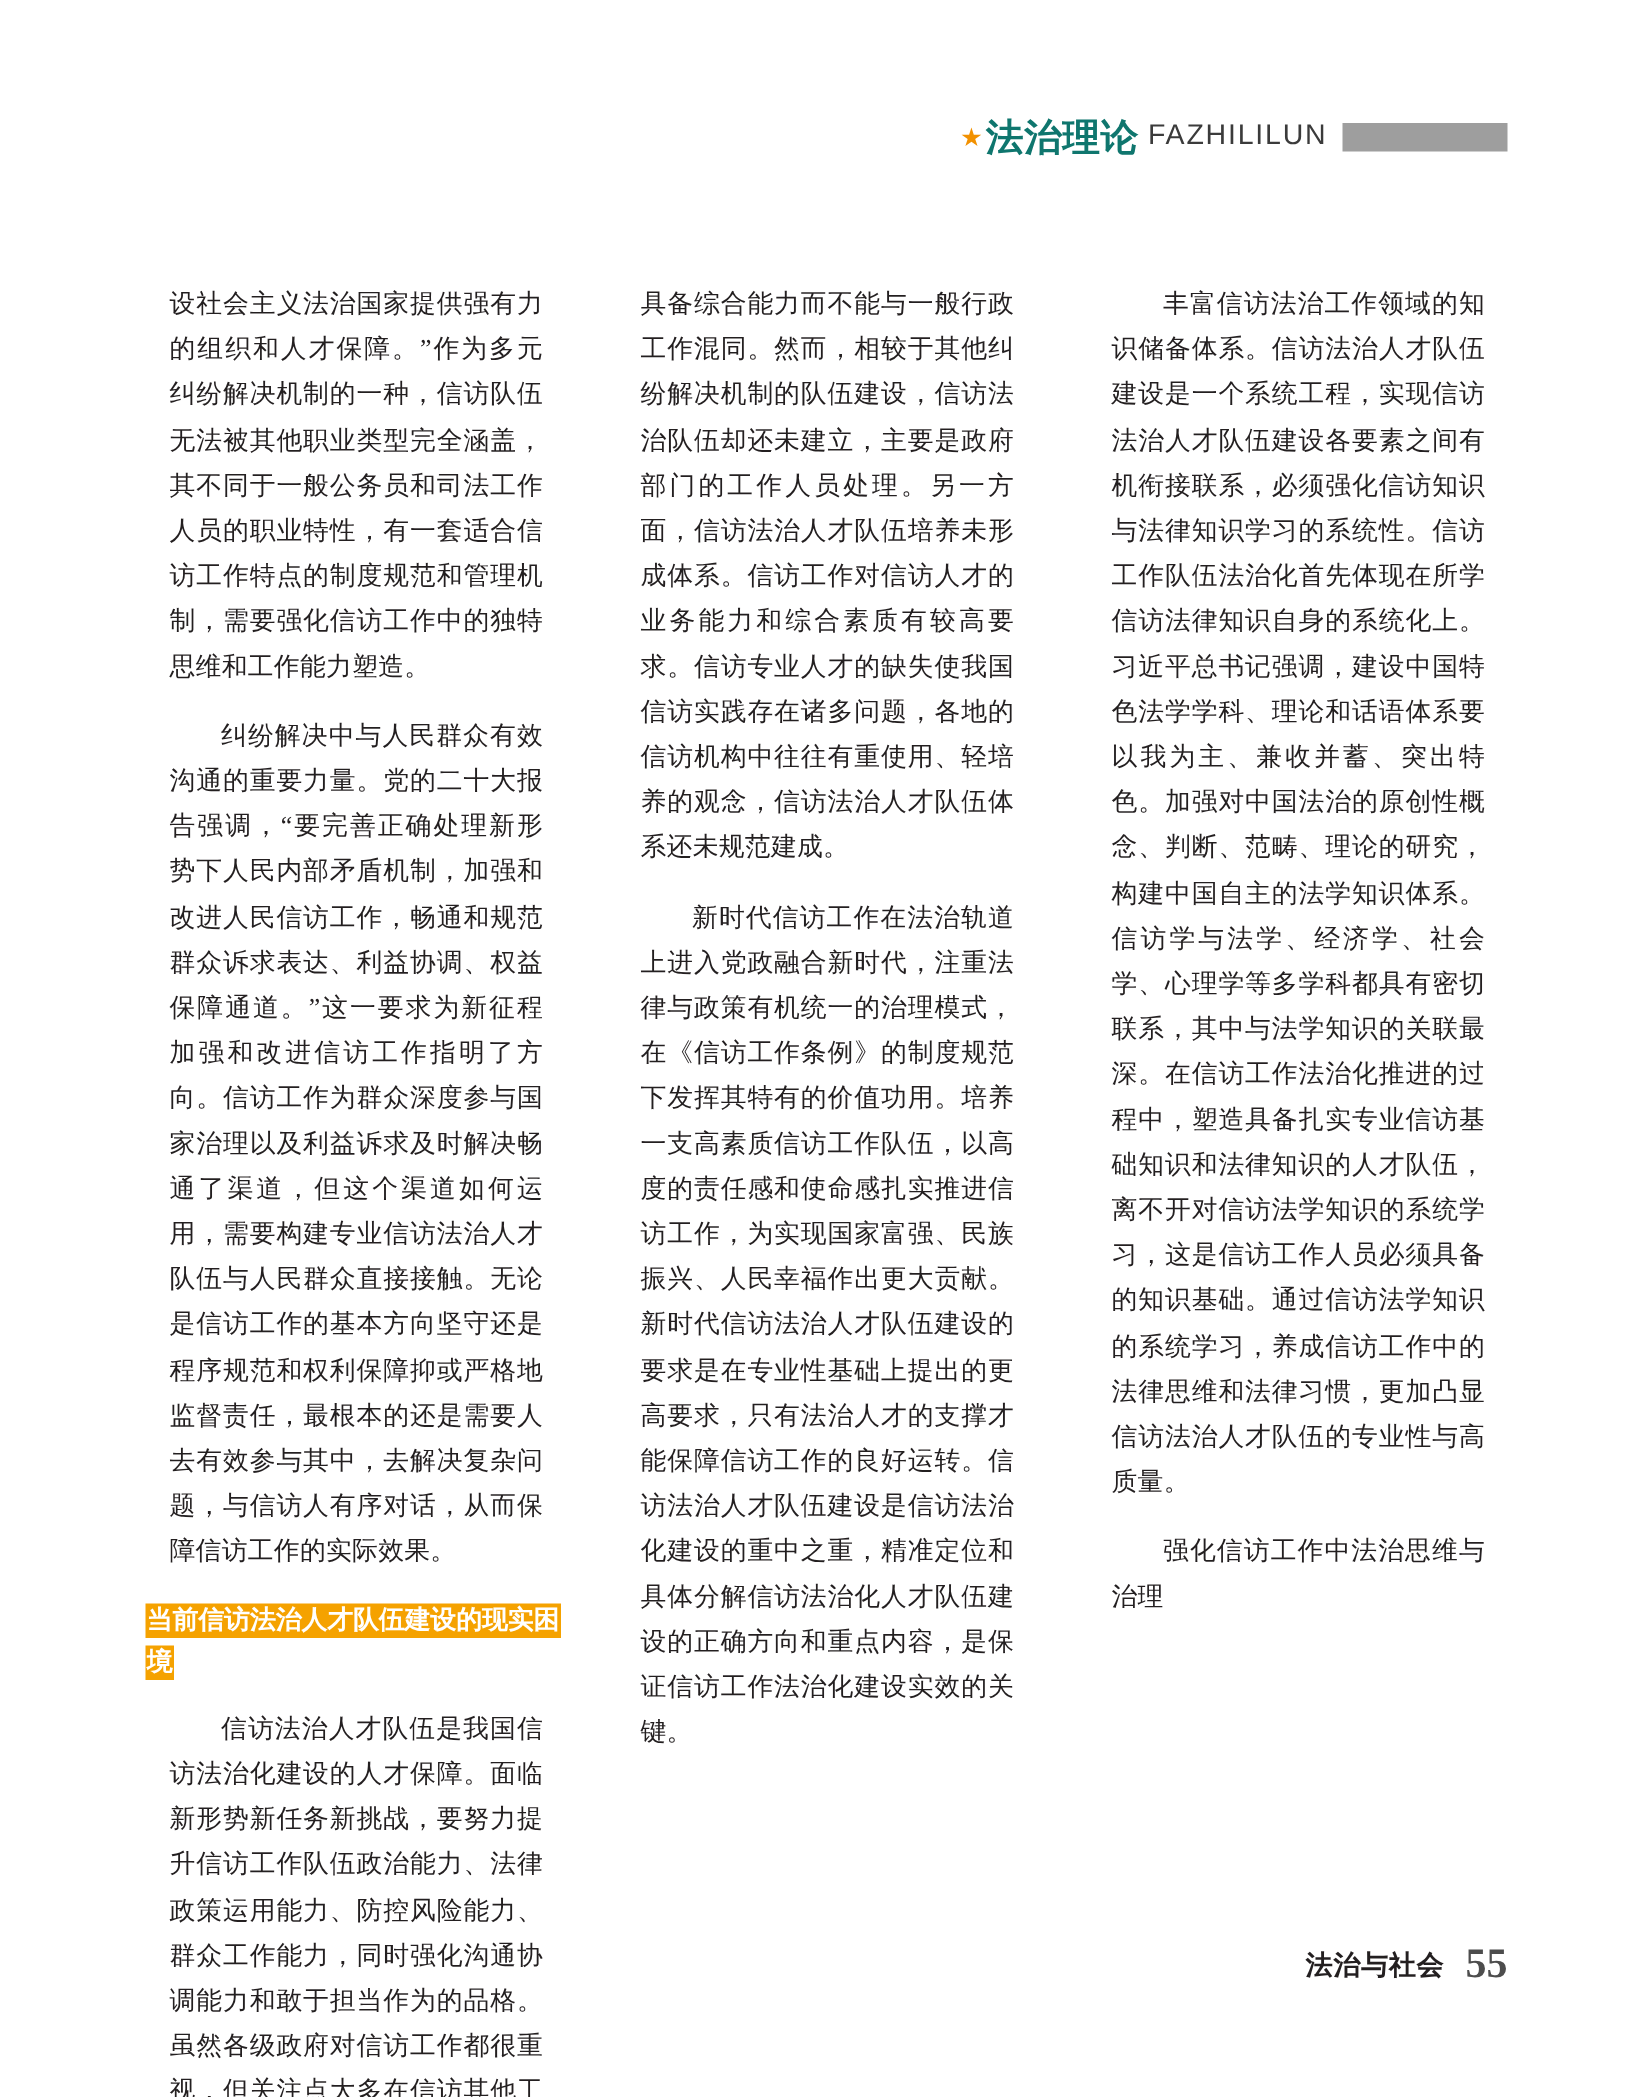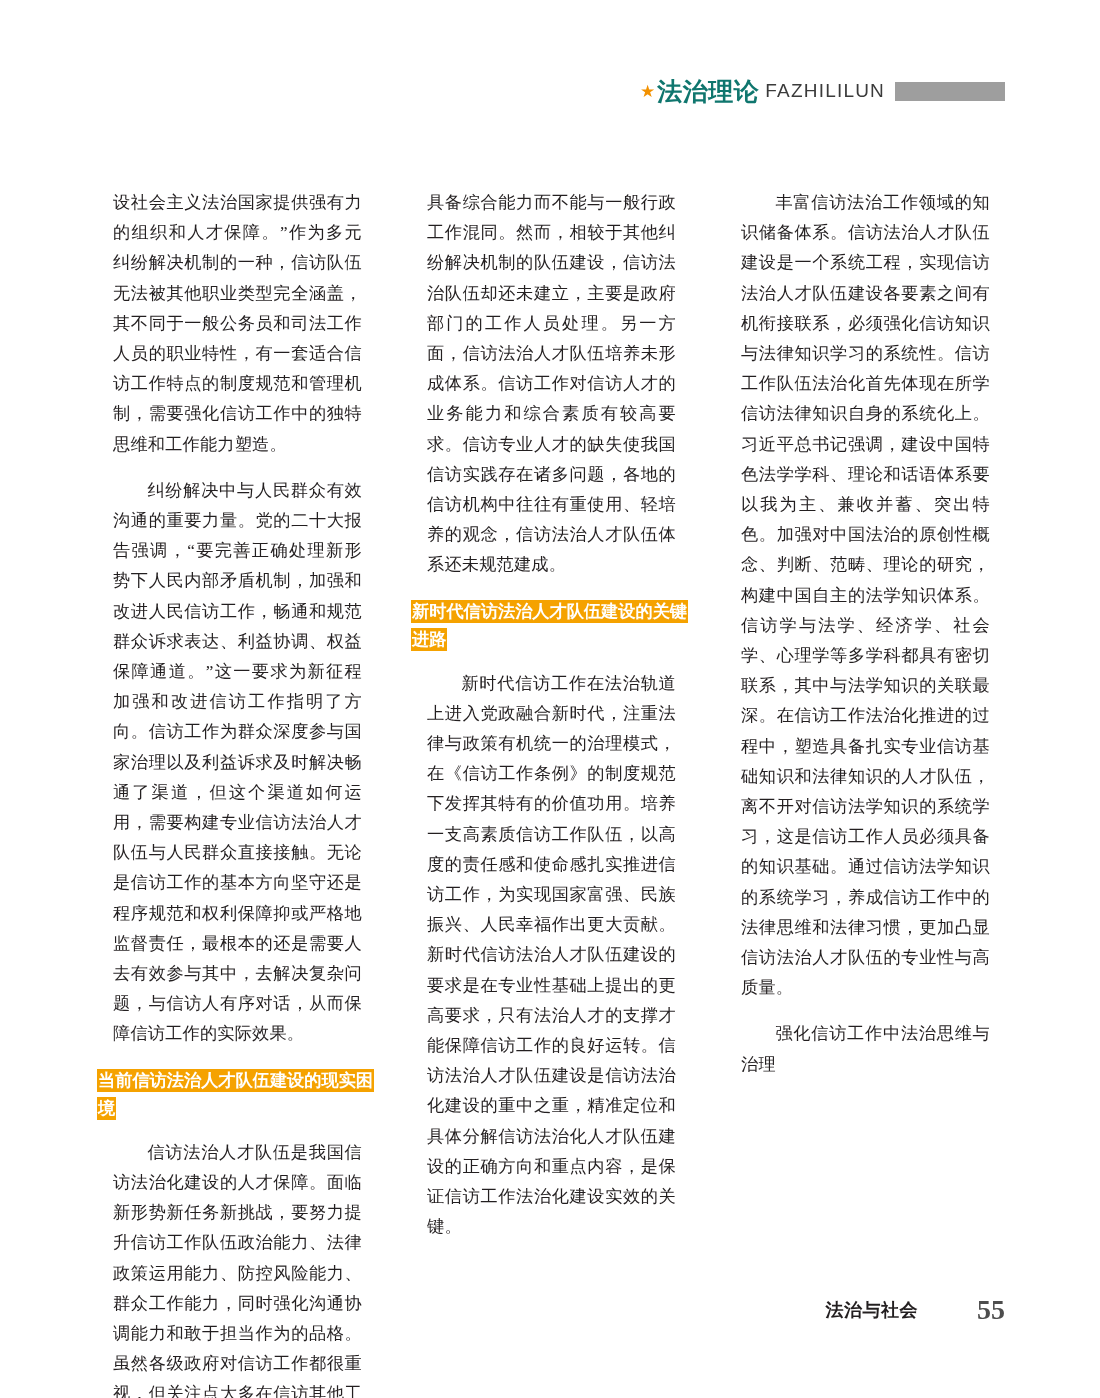--- a/index.html
+++ b/index.html
@@ -93,21 +93,20 @@
     padding: 1px 1px 2px 1px;
   }
 
   
   .page-footer {
     position: absolute;
     bottom: 74px;
     right: 95px;
     display: flex;
     align-items: center;
-    gap: 45px;
   }
   .footer-label {
     font-family: "DejaVu Sans", "Liberation Sans", sans-serif;
     font-weight: bold;
     font-size: 18px;
     color: #231f20;
     letter-spacing: 0.5px;
     margin-right: 14px;
   }
   .footer-num {
@@ -133,21 +132,20 @@
   <div class="col">
     <p>设社会主义法治国家提供强有力的组织和人才保障。”作为多元纠纷解决机制的一种，信访队伍无法被其他职业类型完全涵盖，其不同于一般公务员和司法工作人员的职业特性，有一套适合信访工作特点的制度规范和管理机制，需要强化信访工作中的独特思维和工作能力塑造。</p>
     <p class="indent">纠纷解决中与人民群众有效沟通的重要力量。党的二十大报告强调，“要完善正确处理新形势下人民内部矛盾机制，加强和改进人民信访工作，畅通和规范群众诉求表达、利益协调、权益保障通道。”这一要求为新征程加强和改进信访工作指明了方向。信访工作为群众深度参与国家治理以及利益诉求及时解决畅通了渠道，但这个渠道如何运用，需要构建专业信访法治人才队伍与人民群众直接接触。无论是信访工作的基本方向坚守还是程序规范和权利保障抑或严格地监督责任，最根本的还是需要人去有效参与其中，去解决复杂问题，与信访人有序对话，从而保障信访工作的实际效果。</p>
     <div class="subhead"><span class="hl">当前信访法治人才队伍建设的现实困境</span></div>
     <p class="indent">信访法治人才队伍是我国信访法治化建设的人才保障。面临新形势新任务新挑战，要努力提升信访工作队伍政治能力、法律政策运用能力、防控风险能力、群众工作能力，同时强化沟通协调能力和敢于担当作为的品格。虽然各级政府对信访工作都很重视，但关注点大多在信访其他工作方面，忽视了信访法治人才队伍建设。</p>
     <p class="indent">一方面，信访法治人才队伍的专业性不足。与行政复议、行政诉讼相比，信访涉及的领域更为宽泛，处理的机制更为灵活。这就意味着信访队伍应更</p>
   </div>
 
   <div class="col">
     <p>具备综合能力而不能与一般行政工作混同。然而，相较于其他纠纷解决机制的队伍建设，信访法治队伍却还未建立，主要是政府部门的工作人员处理。另一方面，信访法治人才队伍培养未形成体系。信访工作对信访人才的业务能力和综合素质有较高要求。信访专业人才的缺失使我国信访实践存在诸多问题，各地的信访机构中往往有重使用、轻培养的观念，信访法治人才队伍体系还未规范建成。</p>
-    <div class="subhead"><span class="hl">新时代信访法治人才队伍建设的关键进路</span></div>
     <p class="indent">新时代信访工作在法治轨道上进入党政融合新时代，注重法律与政策有机统一的治理模式，在《信访工作条例》的制度规范下发挥其特有的价值功用。培养一支高素质信访工作队伍，以高度的责任感和使命感扎实推进信访工作，为实现国家富强、民族振兴、人民幸福作出更大贡献。新时代信访法治人才队伍建设的要求是在专业性基础上提出的更高要求，只有法治人才的支撑才能保障信访工作的良好运转。信访法治人才队伍建设是信访法治化建设的重中之重，精准定位和具体分解信访法治化人才队伍建设的正确方向和重点内容，是保证信访工作法治化建设实效的关键。</p>
   </div>
 
   <div class="col">
     <p class="indent">丰富信访法治工作领域的知识储备体系。信访法治人才队伍建设是一个系统工程，实现信访法治人才队伍建设各要素之间有机衔接联系，必须强化信访知识与法律知识学习的系统性。信访工作队伍法治化首先体现在所学信访法律知识自身的系统化上。习近平总书记强调，建设中国特色法学学科、理论和话语体系要以我为主、兼收并蓄、突出特色。加强对中国法治的原创性概念、判断、范畴、理论的研究，构建中国自主的法学知识体系。信访学与法学、经济学、社会学、心理学等多学科都具有密切联系，其中与法学知识的关联最深。在信访工作法治化推进的过程中，塑造具备扎实专业信访基础知识和法律知识的人才队伍，离不开对信访法学知识的系统学习，这是信访工作人员必须具备的知识基础。通过信访法学知识的系统学习，养成信访工作中的法律思维和法律习惯，更加凸显信访法治人才队伍的专业性与高质量。</p>
     <p class="indent">强化信访工作中法治思维与治理</p>
   </div>
 
 </div>
 

